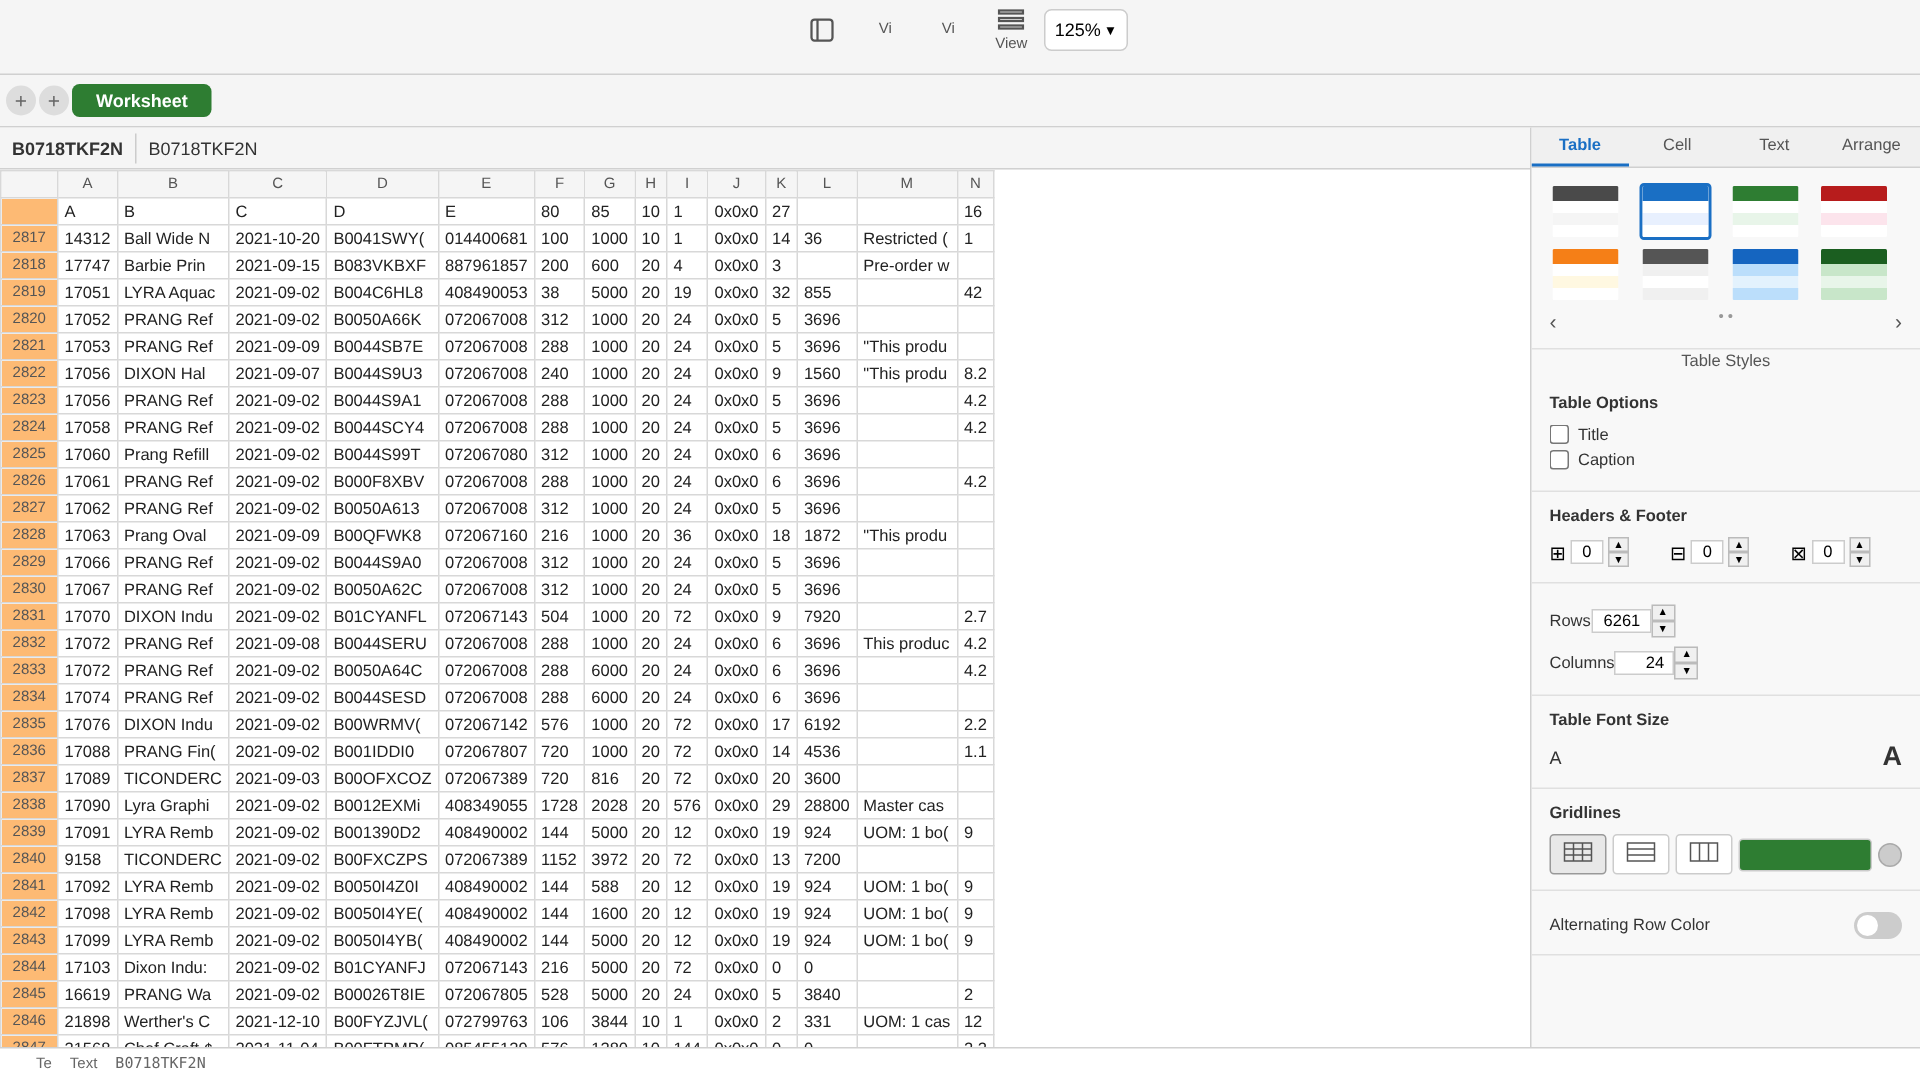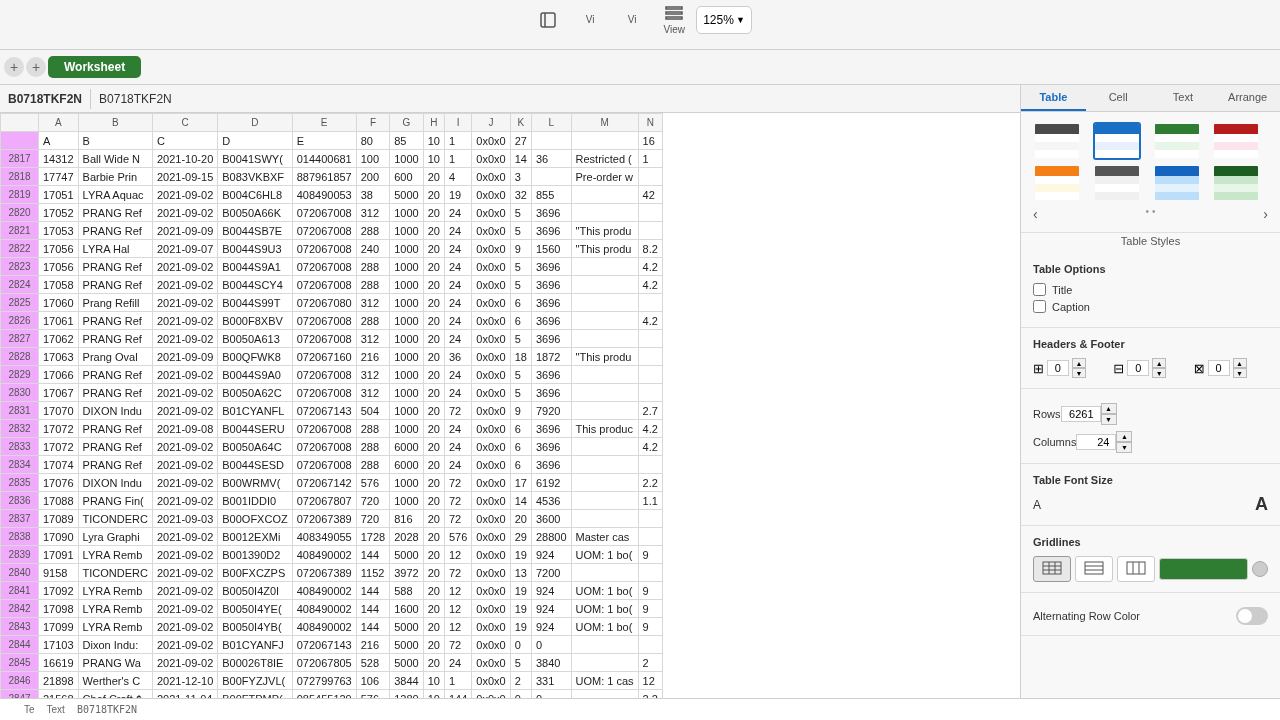--- a/index.html
+++ b/index.html
@@ -25,21 +25,21 @@
     .sheet-area { flex: 1; display: flex; flex-direction: column; overflow: hidden; background: white; }
     .formula-bar { height: 28px; background: #f5f5f5; border-bottom: 1px solid #d0d0d0; display: flex; align-items: center; padding: 0 8px; font-size: 12px; color: #333; gap: 8px; }
     .cell-ref { font-weight: 600; min-width: 60px; }
     .formula-sep { width: 1px; height: 20px; background: #ccc; }
 
     
     .table-container { flex: 1; overflow: auto; position: relative; }
     table.sheet { border-collapse: collapse; font-size: 11px; white-space: nowrap; }
     table.sheet th, table.sheet td { border: 1px solid #d8d8d8; padding: 1px 4px; height: 18px; max-width: 120px; overflow: hidden; text-overflow: ellipsis; }
     table.sheet th { background: #f5f5f5; font-weight: 500; text-align: center; position: sticky; top: 0; z-index: 2; font-size: 10px; color: #555; }
-    table.sheet td.row-num { background: #f0abfc; text-align: center; font-size: 10px; color: #555; position: sticky; left: 0; z-index: 1; min-width: 38px; }
+    table.sheet td.row-num { background: #fdba74; text-align: center; font-size: 10px; color: #555; position: sticky; left: 0; z-index: 1; min-width: 38px; }
     table.sheet td { color: #222; }
 
     
     .right-panel { width: 260px; background: #f8f8f8; border-left: 1px solid #d0d0d0; display: flex; flex-direction: column; overflow-y: auto; }
     .right-tabs { display: flex; border-bottom: 1px solid #d0d0d0; background: #f0f0f0; }
     .right-tab { flex: 1; text-align: center; padding: 6px 4px; font-size: 11px; color: #555; cursor: pointer; border-bottom: 2px solid transparent; }
     .right-tab.active { color: #1a6fc4; border-bottom: 2px solid #1a6fc4; font-weight: 600; }
 
     .panel-section { padding: 10px 12px; border-bottom: 1px solid #e0e0e0; }
     .panel-section-title { font-size: 11px; font-weight: 600; color: #333; margin-bottom: 8px; }
@@ -375,21 +375,21 @@
               <td>24</td>
               <td>0x0x0</td>
               <td>5</td>
               <td>3696</td>
               <td>"This produ</td>
               <td></td>
             </tr>
             <tr>
               <td class="row-num">2822</td>
               <td>17056</td>
-              <td>LYRA Hal</td>
+              <td>DIXON Hal</td>
               <td>2021-09-07</td>
               <td>B0044S9U3</td>
               <td>072067008</td>
               <td>240</td>
               <td>1000</td>
               <td>20</td>
               <td>24</td>
               <td>0x0x0</td>
               <td>9</td>
               <td>1560</td>

